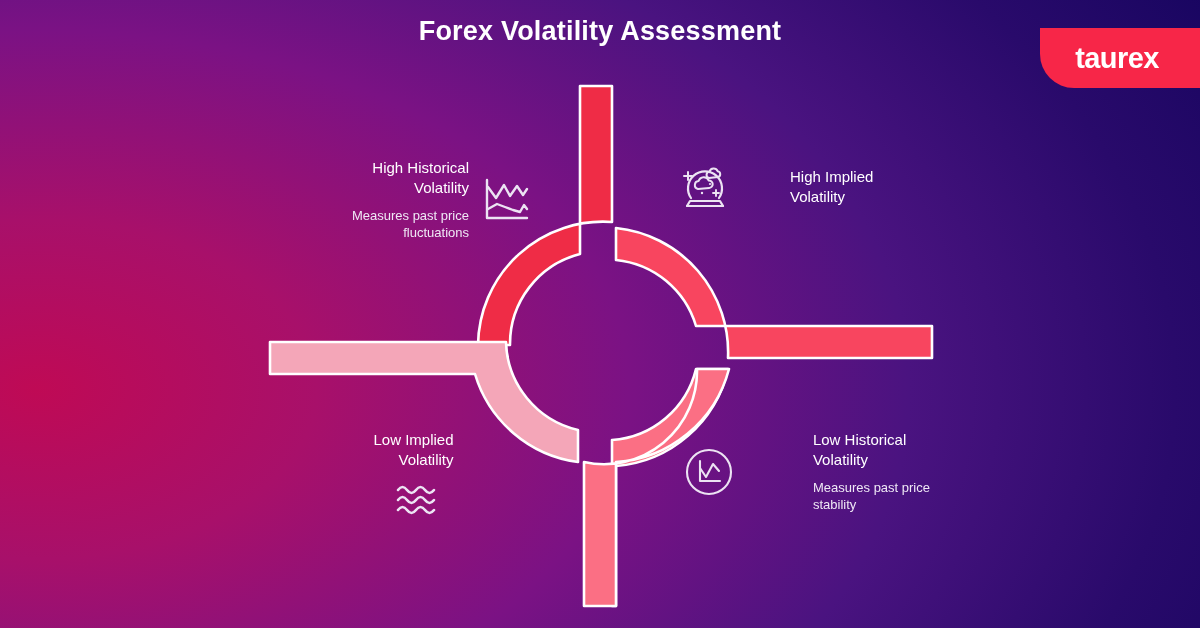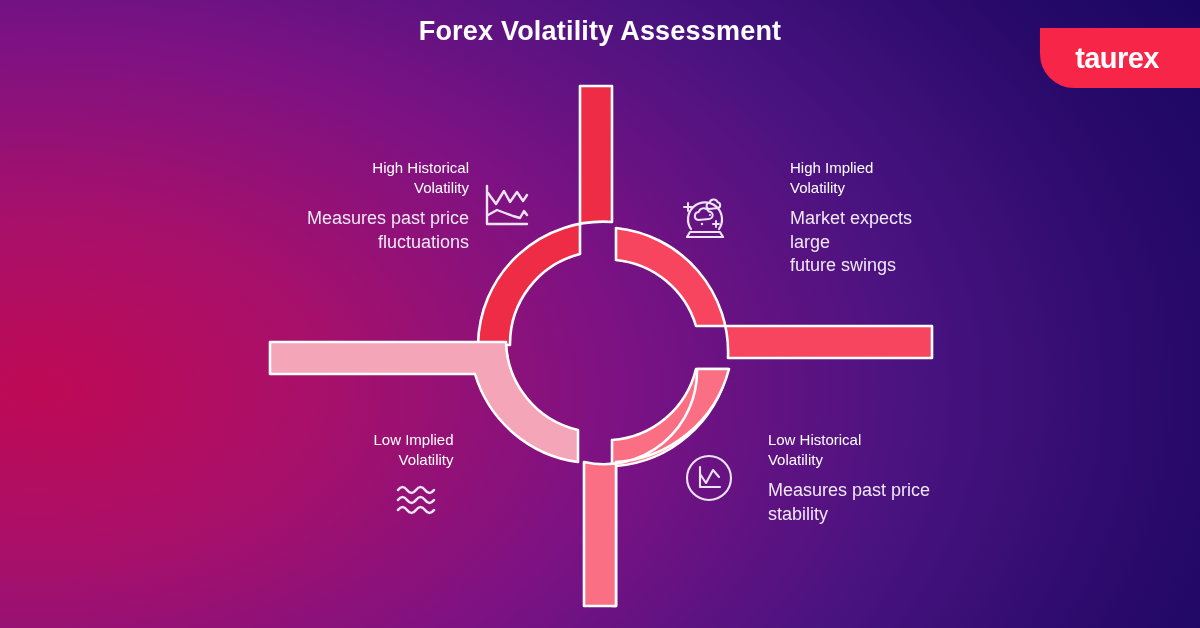--- a/index.html
+++ b/index.html
@@ -79,21 +79,21 @@
   }
   .quad-text { display: block; }
   .quad-title {
     color: #ffffff;
     font-size: 15px;
     font-weight: normal;
     line-height: 1.32;
   }
   .quad-desc {
     color: #efe8f5;
-    font-size: 18px;
+    font-size: 13px;
     line-height: 1.33;
     margin-top: 9px;
   }
   .icon-box {
     flex: 0 0 auto;
     display: flex;
     align-items: center;
     justify-content: center;
   }
 
@@ -259,24 +259,20 @@
         <path d="M38 30 L38 36 M35 33 L41 33" stroke="#ece3f3" stroke-width="1.9" stroke-linecap="round"></path>
         <circle cx="24" cy="33" r="1.2" fill="#ece3f3"></circle>
         <circle cx="32" cy="24" r="1.1" fill="#ece3f3"></circle>
       </svg>
     </div>
     <div class="quad-text">
       <div class="quad-title">
         <span>High Implied</span><br>
         <span>Volatility</span>
       </div>
-      <div class="quad-desc">
-        <span>Market expects large</span><br>
-        <span>future swings</span>
-      </div>
     </div>
   </div>
 
   <div class="quad" id="quad-liv">
     <div class="quad-text">
       <div class="quad-title">
         <span>Low Implied</span><br>
         <span>Volatility</span>
       </div>
     </div>

